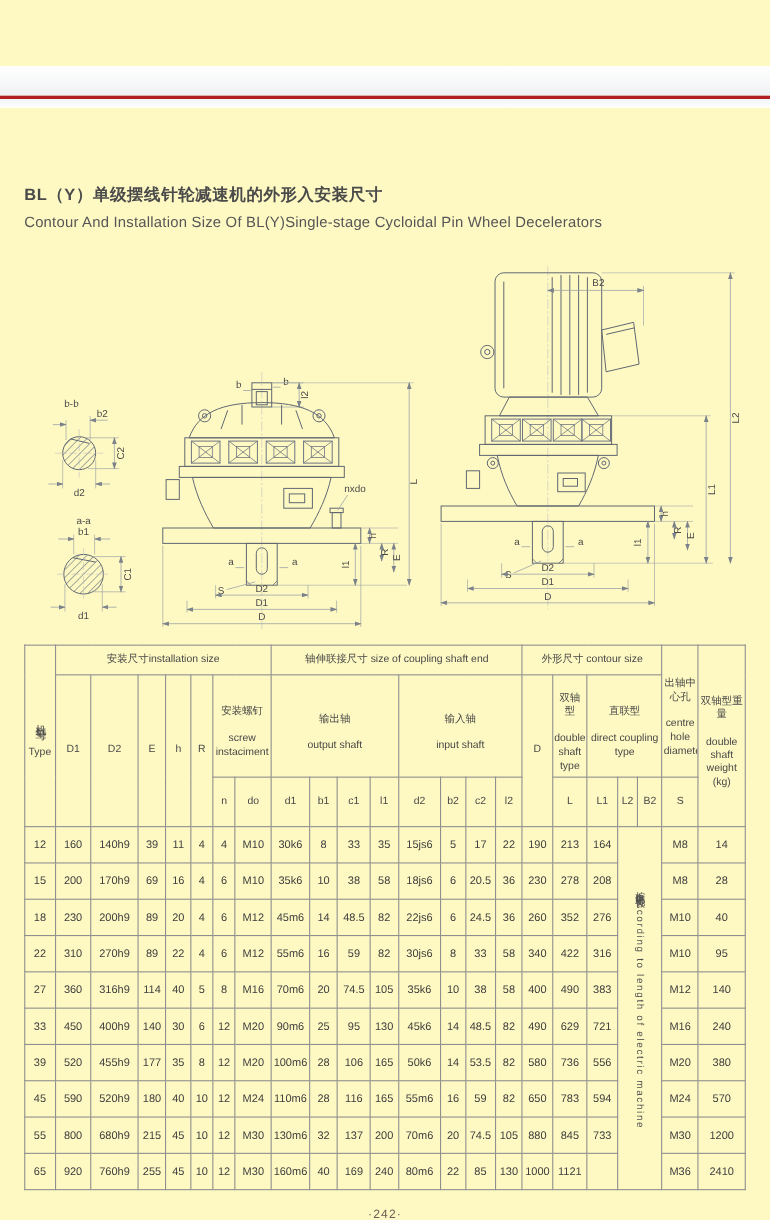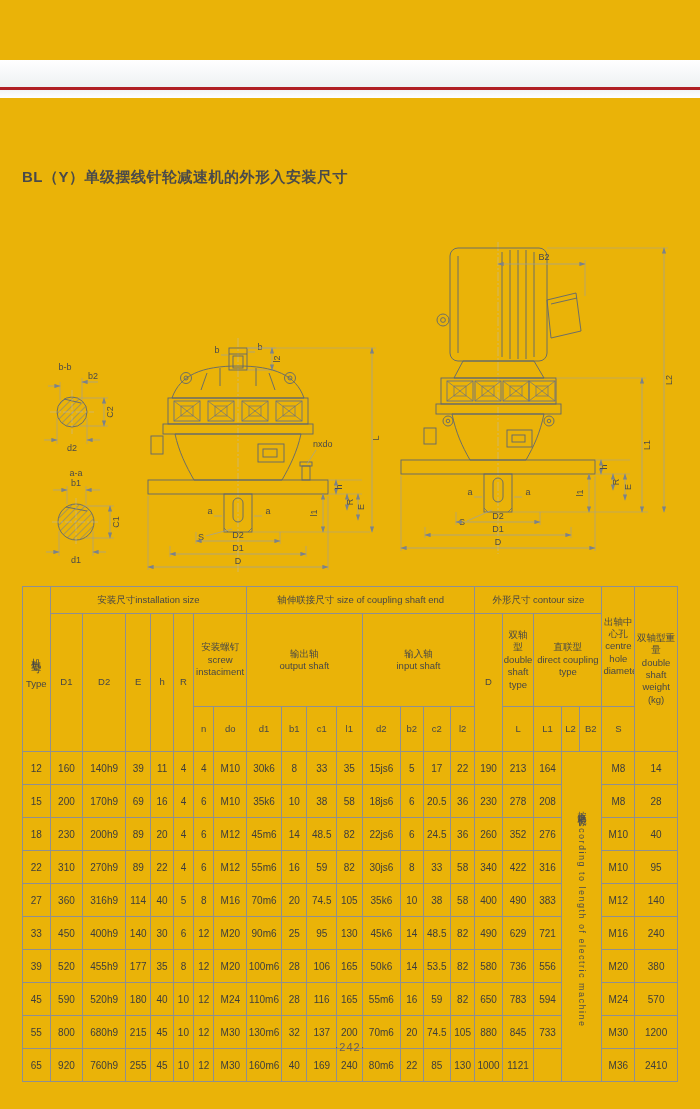--- a/index.html
+++ b/index.html
@@ -1,56 +1,57 @@
 <!DOCTYPE html>
 <html><head>
 <meta charset="utf-8">
 <style>
   html,body{margin:0;padding:0;background:#e9e9e9;}
-  .page{position:relative;width:700px;height:1109px;background:#eab308;margin:0 auto;
+  .page{position:relative;width:700px;height:1109px;background:#fef9c3;margin:0 auto;
         font-family:"Liberation Sans","DejaVu Sans",sans-serif;overflow:hidden;}
   .rule-shade{position:absolute;left:0;top:60px;width:700px;height:27px;
         background:linear-gradient(#ffffff,#eef1f3);}
   .red-rule{position:absolute;left:0;top:87px;width:700px;height:3px;background:#b01f24;}
   .below-shade{position:absolute;left:0;top:90px;width:700px;height:8px;
         background:linear-gradient(#f2f4f5,#ffffff);}
   .title-block{position:absolute;left:22px;top:168px;width:656px;}
   .title-zh{font-size:15px;font-weight:bold;color:#4a4a4a;letter-spacing:.5px;}
   .title-en{font-size:13.5px;color:#565656;margin-top:7px;letter-spacing:.2px;}
   .drawings{position:absolute;left:20px;top:238px;}
   .spec-table{position:absolute;left:22px;top:586px;width:656px;border-collapse:collapse;
         table-layout:fixed;}
   .spec-table th,.spec-table td{border:1px solid #8f8f8f;text-align:center;vertical-align:middle;
         padding:1px;color:#3d3d3d;font-weight:normal;overflow:hidden;}
   .spec-table thead th{font-size:9.5px;line-height:1.3;color:#474747;}
   .spec-table tbody td{font-size:10px;height:30px;}
   .r1 th{height:24px;}
   .r2 th{height:90px;}
   .r3 th{height:42px;}
-  .blk{display:block;}
+  .blk{display:block;margin-top:12px;}
   .v-zh{writing-mode:vertical-rl;text-orientation:upright;margin:2px auto 0;
         font-size:10px;letter-spacing:3px;}
   .type-en{margin-top:19px;font-size:9.5px;}
   .note-cell{vertical-align:middle;}
   .note-v{writing-mode:vertical-rl;display:inline-block;font-size:9px;color:#4e4e4e;
         letter-spacing:1.5px;max-height:310px;line-height:1.2;}
-  .page-number{position:absolute;left:0;top:1041px;width:700px;text-align:center;
+  .page-number{position:absolute;left:0;top:1098px;width:700px;text-align:center;
         font-size:11px;color:#6b5d55;letter-spacing:1px;}
   svg text{font-family:"Liberation Sans","DejaVu Sans",sans-serif;font-size:9px;fill:#4a4a4a;}
 </style>
 </head>
 <body>
 
 <div class="page">
   <div class="rule-shade"></div>
   <div class="red-rule"></div>
   <div class="below-shade"></div>
 
   <div class="title-block">
     <div class="title-zh">BL（Y）单级摆线针轮减速机的外形入安装尺寸</div>
+    <div class="title-en">Contour And Installation Size Of BL(Y)Single-stage Cycloidal Pin Wheel Decelerators</div>
   </div>
 
   <svg class="drawings" width="660" height="340" viewBox="0 0 660 340">
     <defs>
       <pattern id="hatch" width="5" height="5" patternUnits="userSpaceOnUse" patternTransform="rotate(45)">
         <line x1="0" y1="0" x2="0" y2="5" stroke="#7b828a" stroke-width="1.2"></line>
       </pattern>
       <marker id="ar" markerWidth="9" markerHeight="6" refX="8" refY="3" orient="auto">
         <path d="M0,0 L9,3 L0,6 Z" fill="#7b828a"></path>
       </marker>

